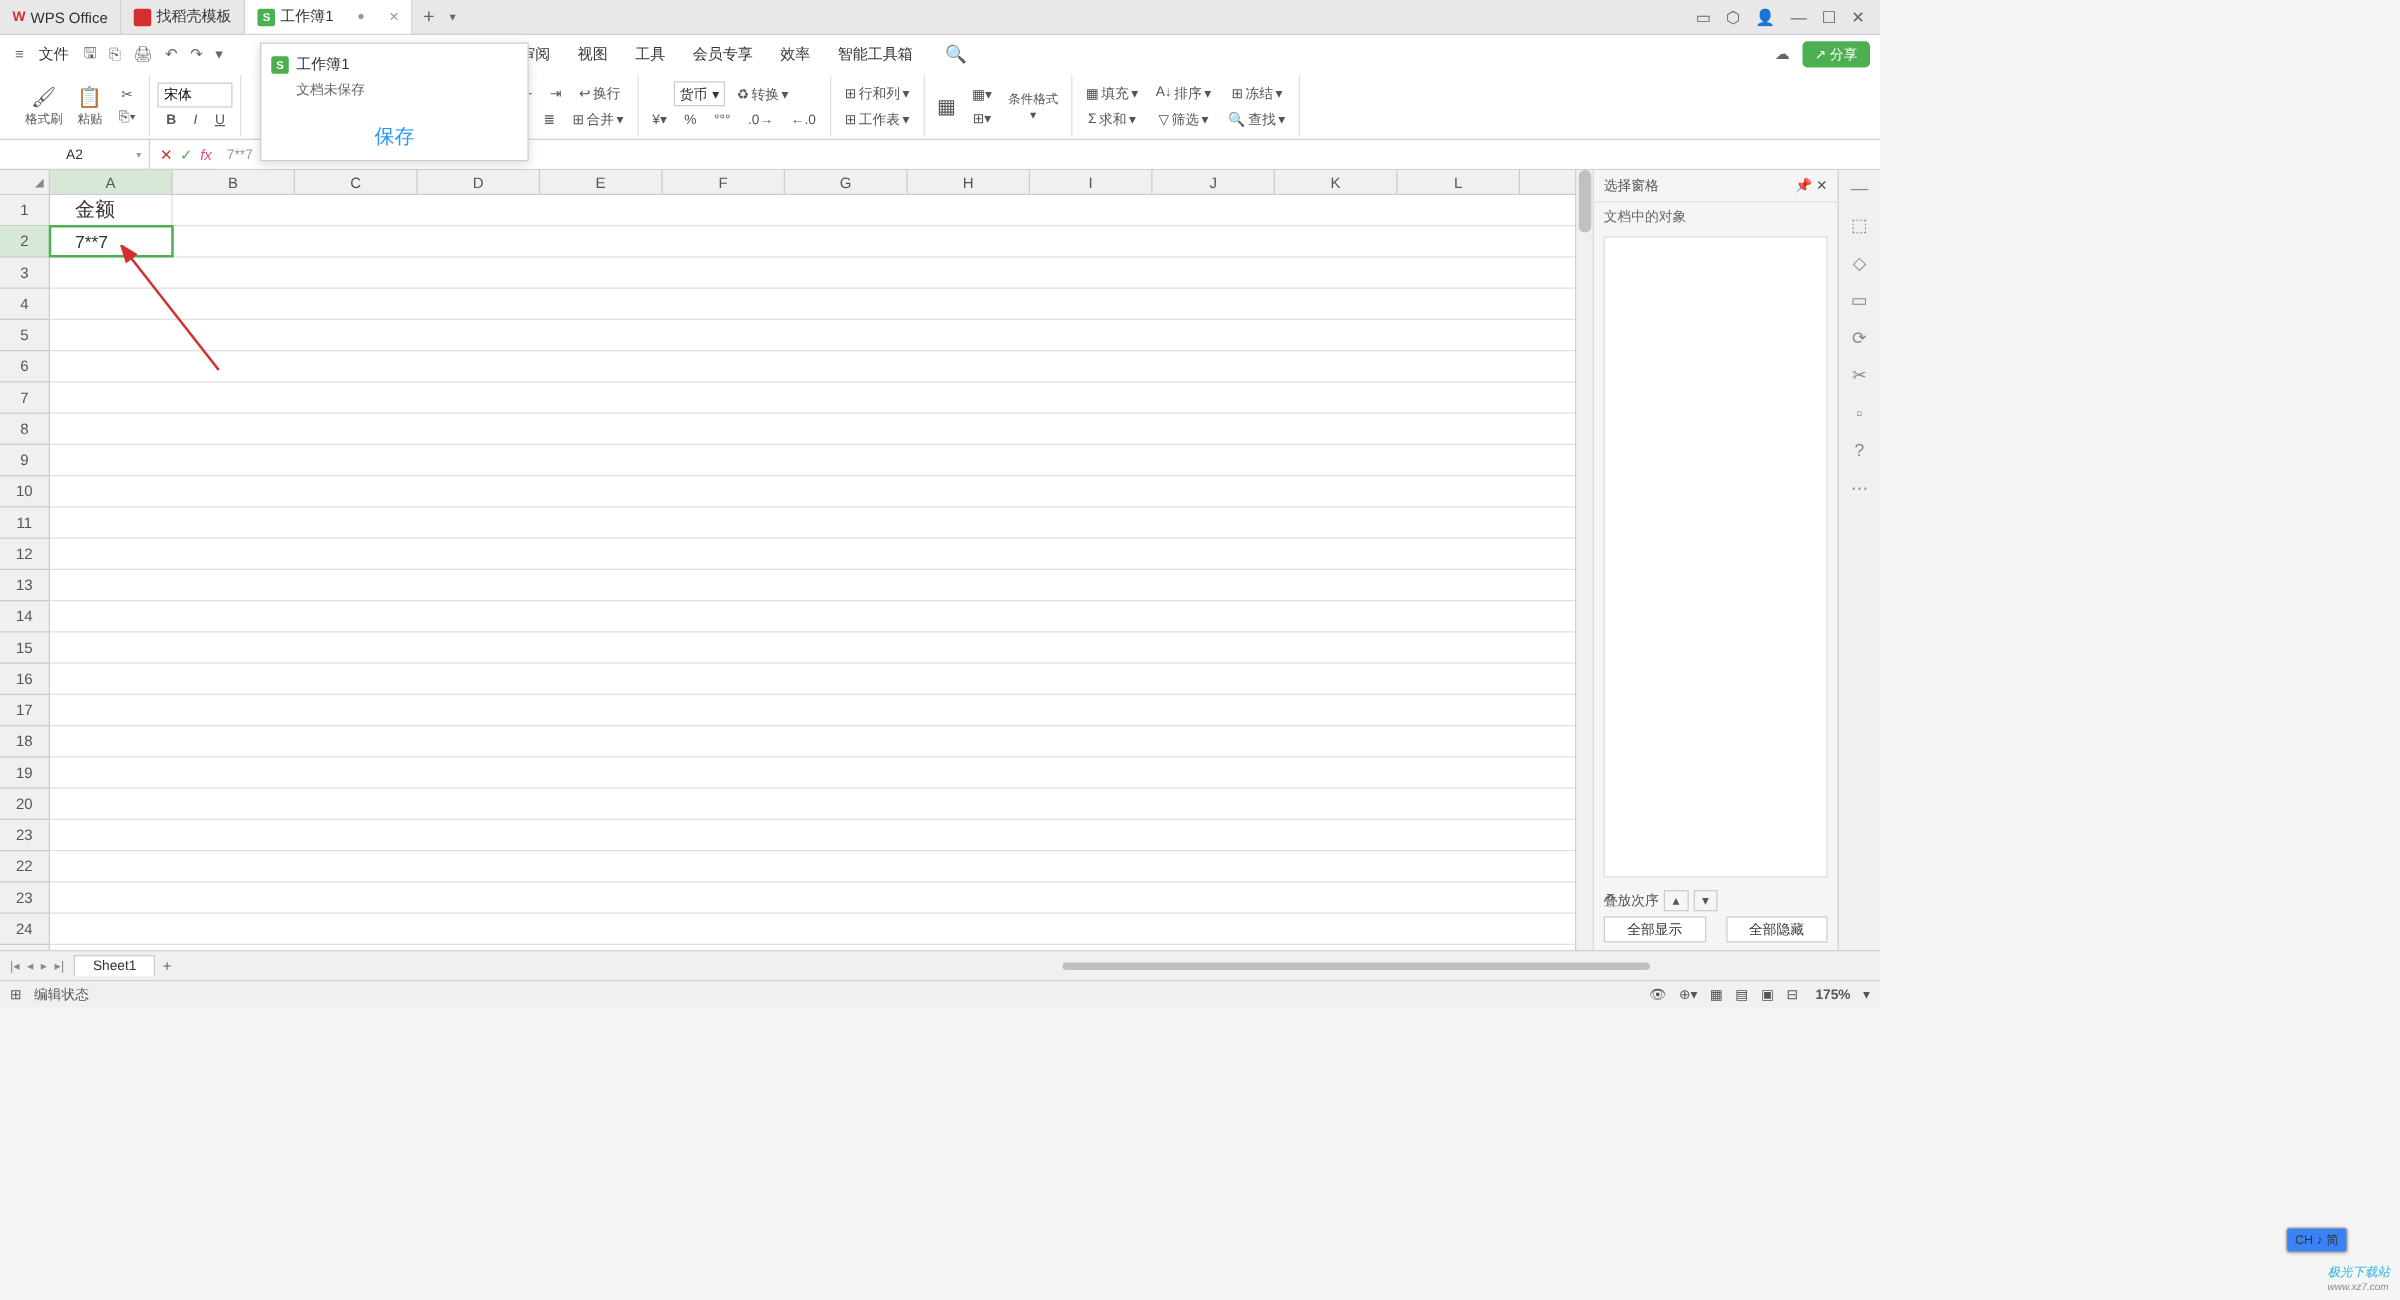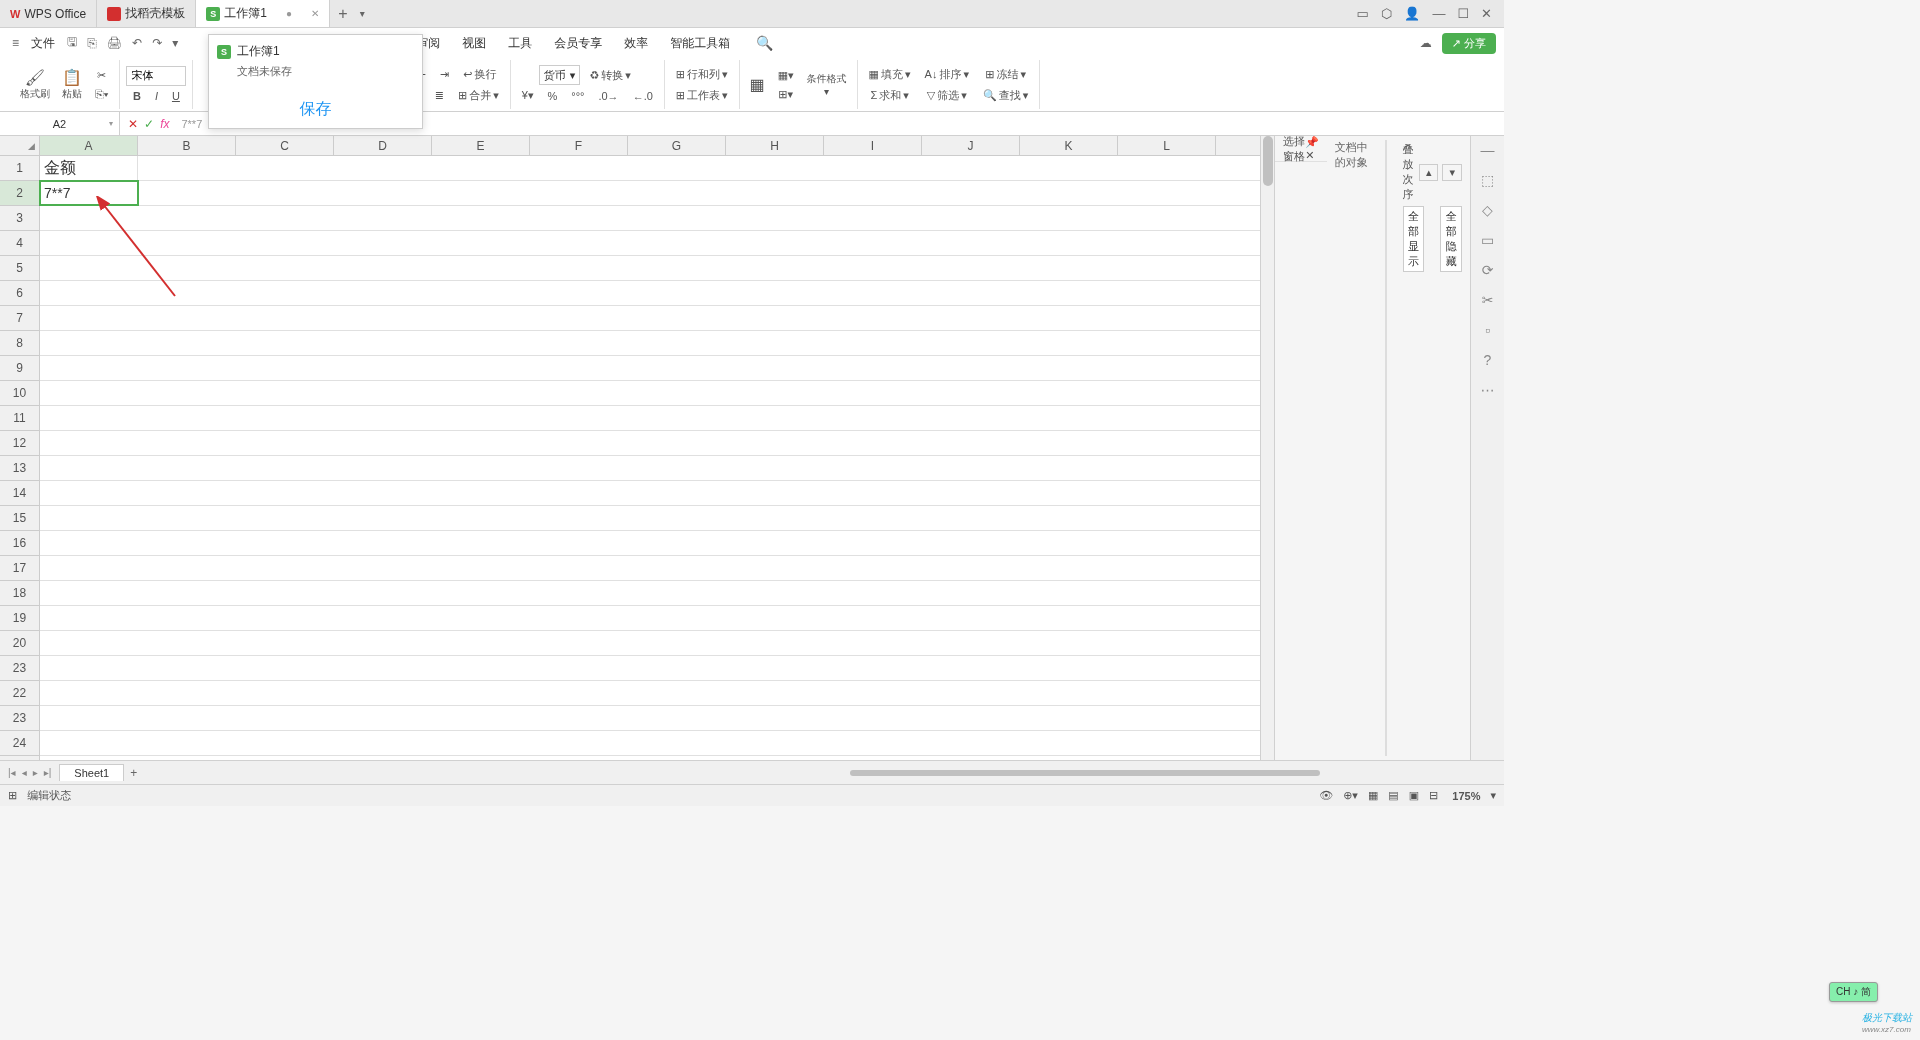--- a/index.html
+++ b/index.html
@@ -60,31 +60,31 @@
 .col-headers { display: flex; height: 20px; background: #f0f0f0; border-bottom: 1px solid #ccc; }
 .corner { width: 40px; border-right: 1px solid #ccc; background: #f0f0f0; display:flex; align-items:center; justify-content:flex-end; padding-right:4px; color:#888; font-size:9px; }
 .col-h { width: 98px; border-right: 1px solid #ccc; text-align: center; font-size: 12px; color: #555; line-height: 20px; }
 .col-h.sel { background: #d8e8d8; }
 .grid-body { flex: 1; display: flex; overflow: hidden; position: relative; }
 .row-headers { width: 40px; background: #f0f0f0; border-right: 1px solid #ccc; }
 .row-h { height: 25px; border-bottom: 1px solid #ccc; text-align: center; font-size: 12px; color: #555; line-height: 25px; }
 .row-h.sel { background: #d8e8d8; }
 .cells { position: relative; flex: 1; }
 .cell-row { display: flex; height: 25px; border-bottom: 1px solid #e0e0e0; }
-.cell { width: 98px; border-right: 1px solid #e0e0e0; padding: 0 4px; font-size: 14px; display: flex; align-items: center; }
+.cell { width: 98px; border-right: 1px solid #e0e0e0; padding: 0 20px; font-size: 14px; display: flex; align-items: center; }
 .cell.active { outline: 2px solid #4caf50; outline-offset: -1px; }
 .cell.edit { font-family: Arial; }
 .arrow-annotation { position: absolute; top: 40px; left: 55px; pointer-events: none; }
 
 
 .vscroll { width: 14px; background: #f0f0f0; border-left: 1px solid #d0d0d0; position: relative; }
 .vscroll-thumb { position: absolute; top: 0; width: 10px; left: 2px; height: 50px; background: #c0c0c0; border-radius: 5px; }
 
 
-.right-panel { width: 196px; background: #f5f5f5; border-left: 1px solid #d0d0d0; display: flex; flex-direction: row; }
+.right-panel { width: 196px; background: #f5f5f5; border-left: 1px solid #d0d0d0; display: flex; flex-direction: column; }
 .rp-header { height: 26px; display: flex; align-items: center; padding: 0 8px; font-size: 11px; color: #555; border-bottom: 1px solid #e0e0e0; justify-content: space-between; }
 .rp-sub { padding: 4px 8px; font-size: 11px; color: #666; }
 .rp-content { flex: 1; margin: 4px 8px; background: #fff; border: 1px solid #ddd; }
 .rp-footer { padding: 6px 8px; }
 .rp-footer-row { display: flex; align-items: center; gap: 4px; font-size: 11px; color: #555; margin-bottom: 4px; }
 .rp-footer-btns { display: flex; gap: 16px; }
 .rp-footer-btn { flex: 1; border: 1px solid #ccc; background: #fff; padding: 2px; font-size: 11px; text-align: center; cursor: pointer; }
 
 
 .sidebar-strip { width: 34px; background: #f0f0f0; border-left: 1px solid #d0d0d0; display: flex; flex-direction: column; align-items: center; padding-top: 6px; gap: 14px; }
@@ -99,21 +99,21 @@
 .st-hscroll { flex: 1; margin: 0 10px; height: 10px; position: relative; }
 .st-hscroll::before { content: ""; position: absolute; left: 52%; top: 2px; width: 35%; height: 6px; background: #c0c0c0; border-radius: 3px; }
 
 
 .statusbar { height: 22px; background: #f0f0f0; border-top: 1px solid #d0d0d0; display: flex; align-items: center; padding: 0 8px; font-size: 11px; color: #555; }
 .sb-left { display: flex; gap: 10px; align-items: center; }
 .sb-right { margin-left: auto; display: flex; gap: 10px; align-items: center; }
 .zoom-val { margin-left: 4px; font-weight: bold; }
 
 
-.ime-badge { position: absolute; right: 42px; bottom: 38px; background: #86efac; border: 1px solid #999; padding: 2px 6px; font-size: 10px; border-radius: 3px; box-shadow: 0 1px 3px rgba(0,0,0,0.2); }
+.ime-badge { position: absolute; right: 42px; bottom: 38px; background: #3b82f6; border: 1px solid #999; padding: 2px 6px; font-size: 10px; border-radius: 3px; box-shadow: 0 1px 3px rgba(0,0,0,0.2); }
 
 
 .watermark { position: absolute; right: 8px; bottom: 6px; font-size: 10px; color: #2db4e4; font-style: italic; }
 .watermark .sub { display: block; font-size: 8px; color: #888; }
 </style>
 </head>
 <body>
 
 <div class="titlebar">
   <div class="tab">

